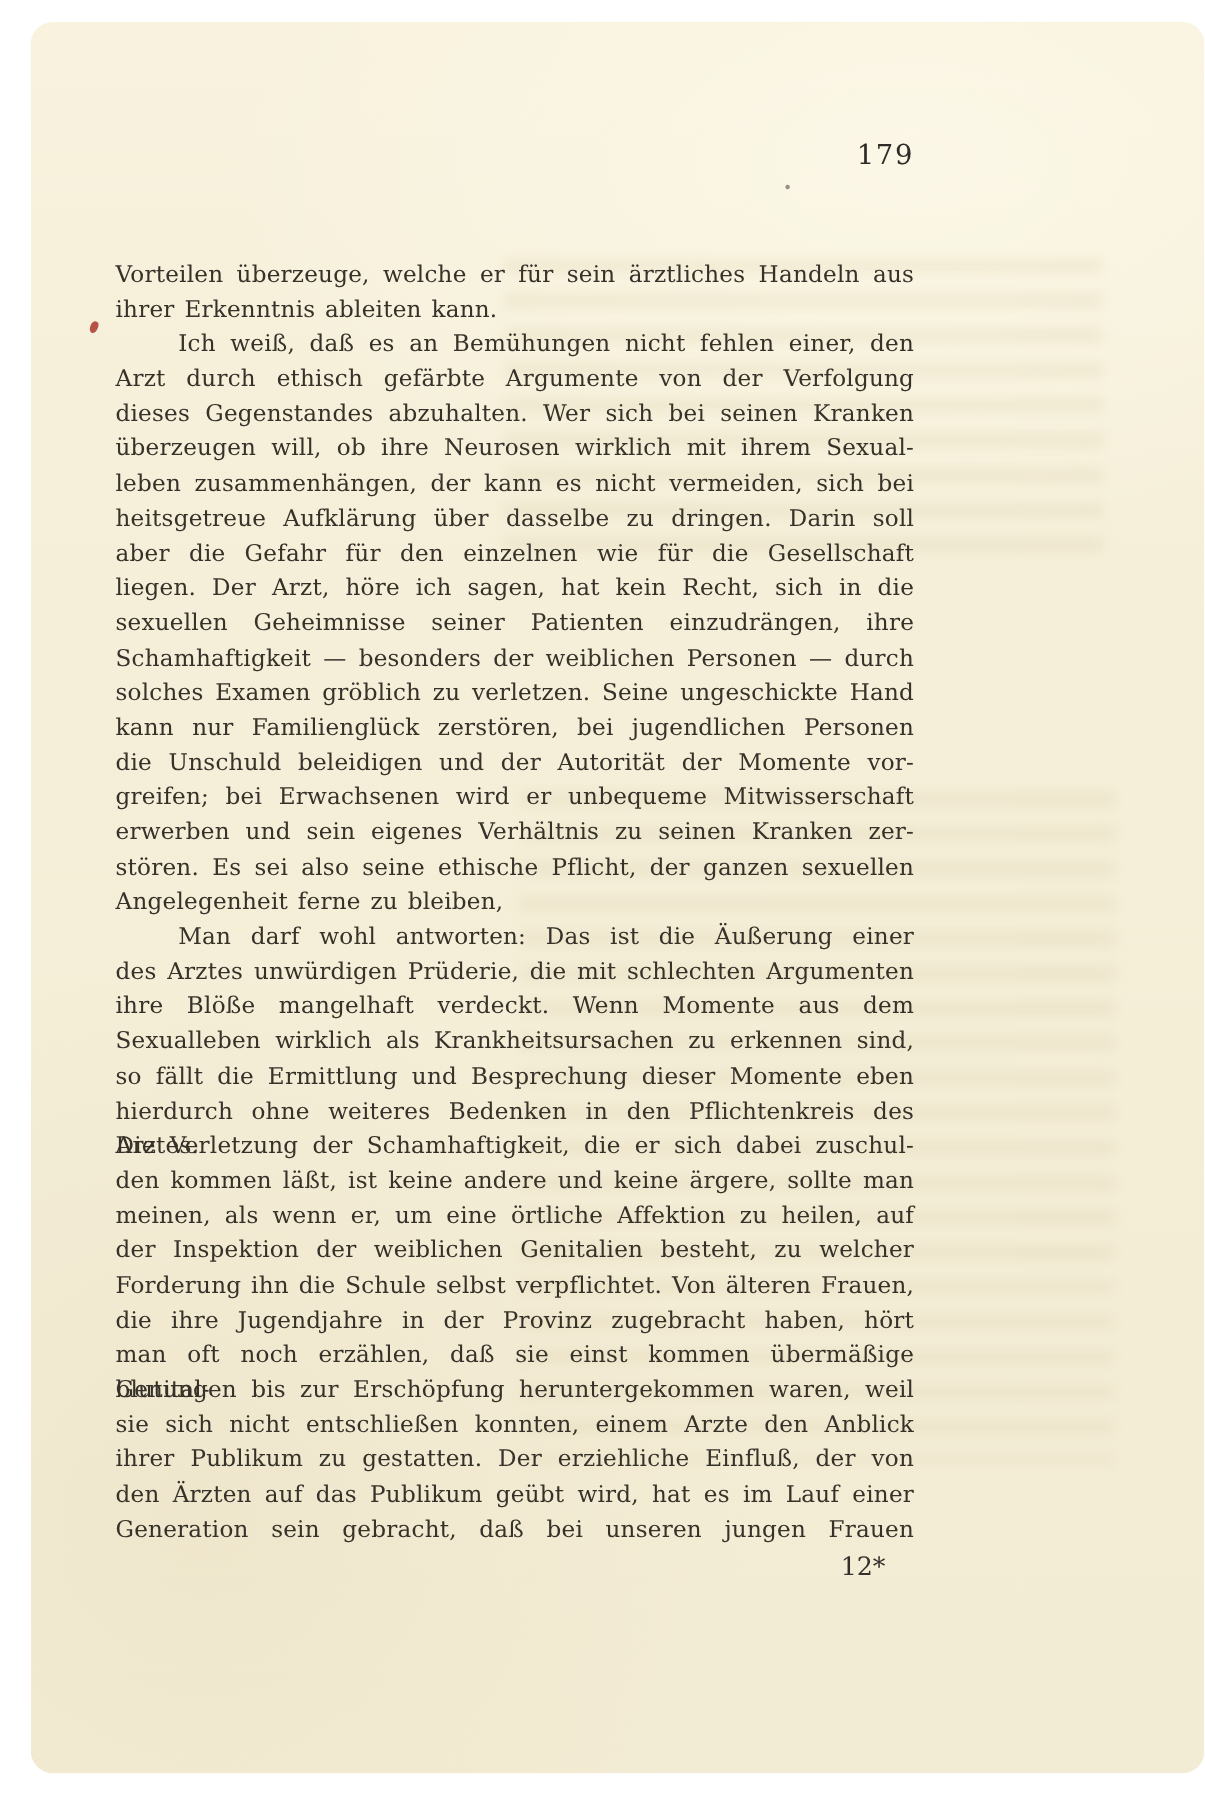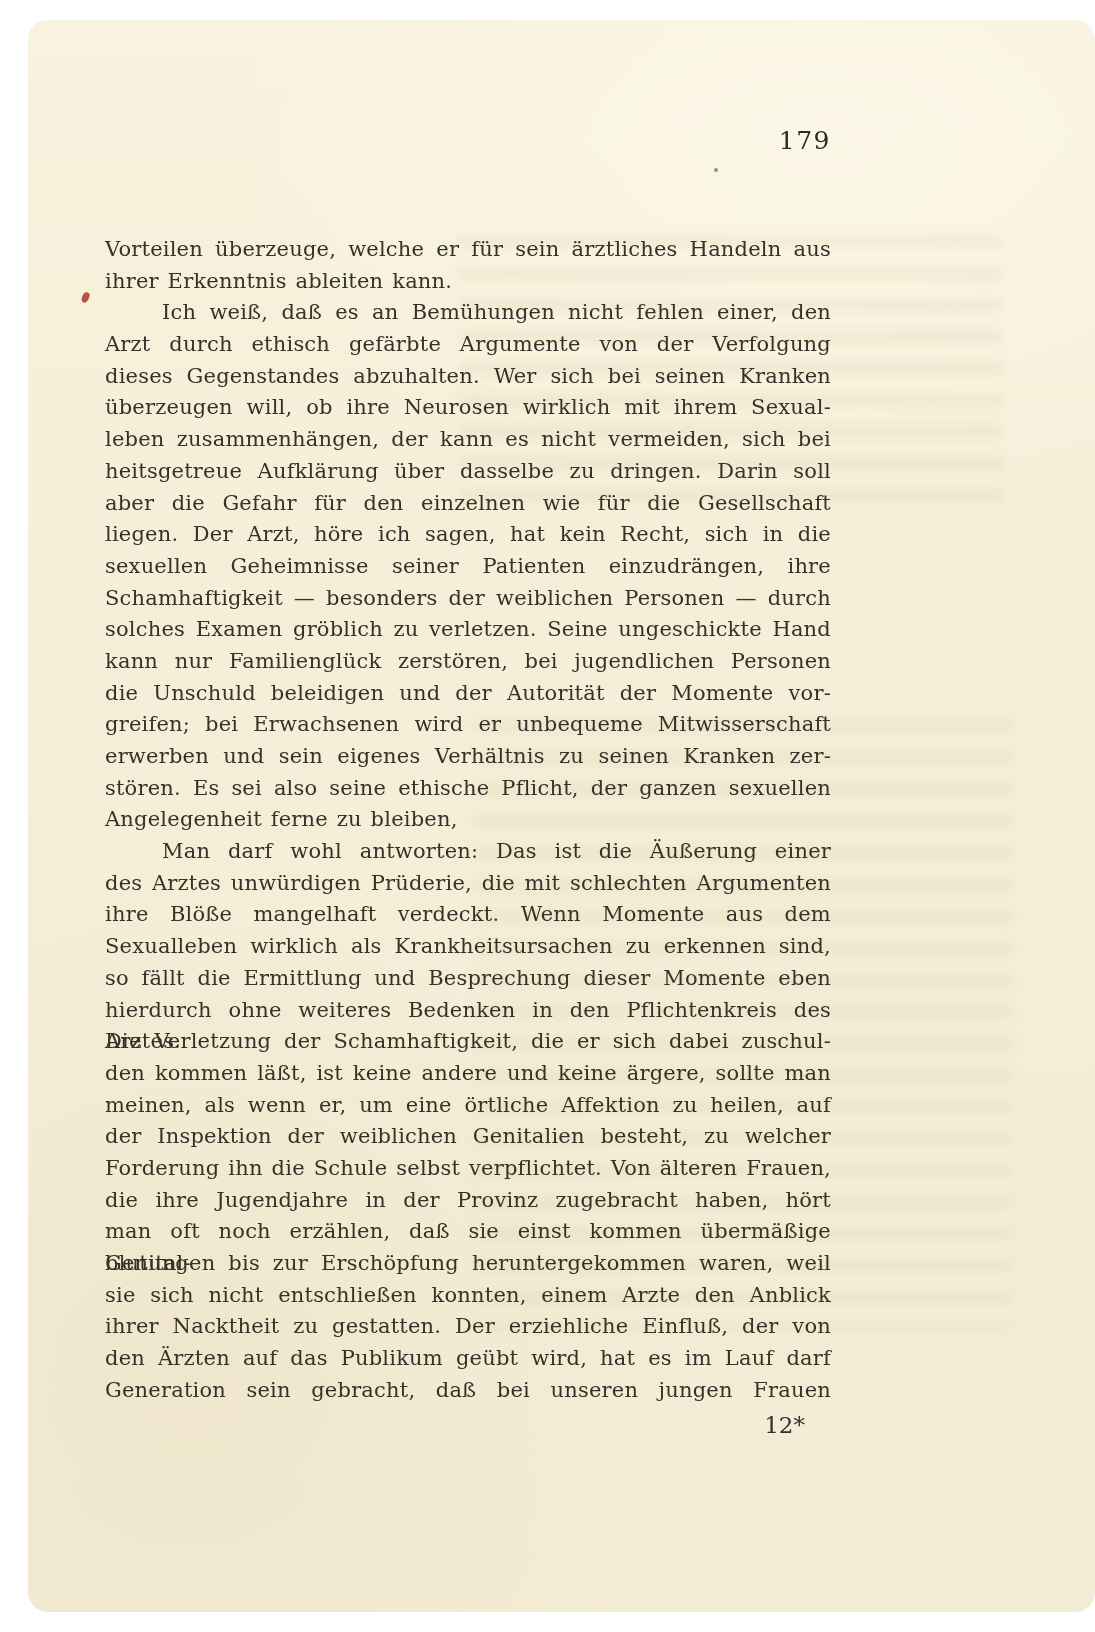--- a/index.html
+++ b/index.html
@@ -143,20 +143,20 @@
       <div class="line">hierdurch ohne weiteres Bedenken in den Pflichtenkreis des Arztes.</div>
       <div class="line">Die Verletzung der Schamhaftigkeit, die er sich dabei zuschul-</div>
       <div class="line">den kommen läßt, ist keine andere und keine ärgere, sollte man</div>
       <div class="line">meinen, als wenn er, um eine örtliche Affektion zu heilen, auf</div>
       <div class="line">der Inspektion der weiblichen Genitalien besteht, zu welcher</div>
       <div class="line">Forderung ihn die Schule selbst verpflichtet. Von älteren Frauen,</div>
       <div class="line">die ihre Jugendjahre in der Provinz zugebracht haben, hört</div>
       <div class="line">man oft noch erzählen, daß sie einst kommen übermäßige Genital-</div>
       <div class="line">blutungen bis zur Erschöpfung heruntergekommen waren, weil</div>
       <div class="line">sie sich nicht entschließen konnten, einem Arzte den Anblick</div>
-      <div class="line">ihrer Nacktheit zu gestatten. Der erziehliche Einfluß, der von</div>
-      <div class="line">den Ärzten auf das Publikum geübt wird, hat es im Lauf darf</div>
+      <div class="line">ihrer Publikum zu gestatten. Der erziehliche Einfluß, der von</div>
+      <div class="line">den Ärzten auf das Publikum geübt wird, hat es im Lauf einer</div>
       <div class="line">Generation sein gebracht, daß bei unseren jungen Frauen</div>
     </div>
 
     <div class="sig">12*</div>
   </div>
 </div>
 
 </body></html>

